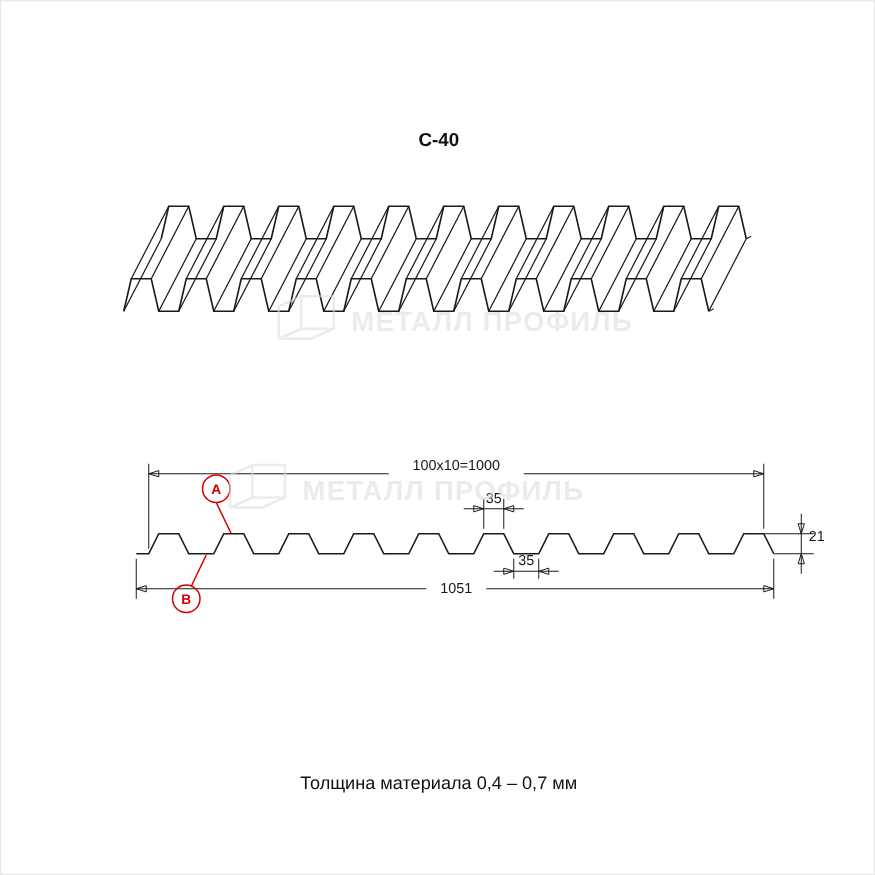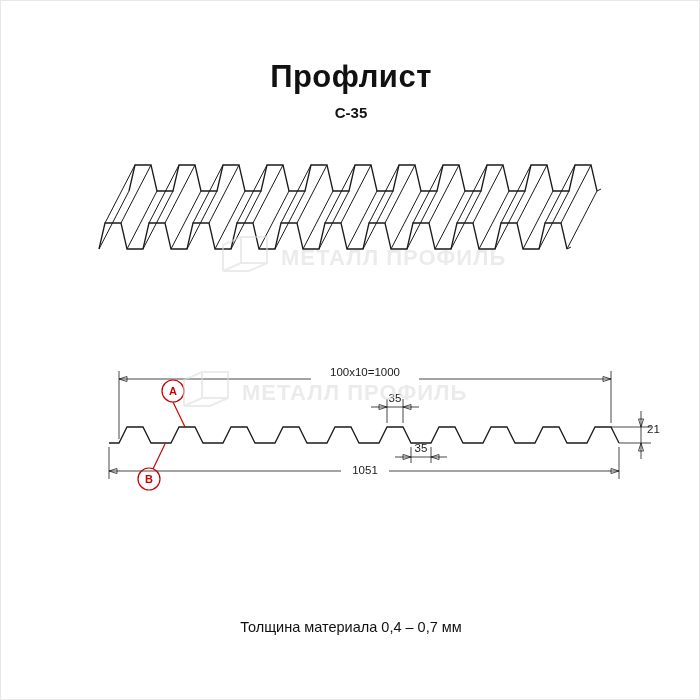--- a/index.html
+++ b/index.html
@@ -95,22 +95,21 @@
     font-size: 11px;
     fill: #cc0000;
     font-weight: bold;
   }
 </style>
 </head>
 <body>
 
 <div class="page">
 
-  <div class="title">Профлист</div>
-  <div class="subtitle">С-35</div>
+  <div class="subtitle">С-40</div>
 
   <div class="iso-wrap">
     <svg width="540" height="130" viewBox="0 0 540 130">
 
       <polyline class="ln med" points="
         48,40 54,14 70,14 76,40 92,40 98,14 114,14 120,40 136,40 142,14 158,14 164,40
         180,40 186,14 202,14 208,40 224,40 230,14 246,14 252,40 268,40 274,14 290,14 296,40
         312,40 318,14 334,14 340,40 356,40 362,14 378,14 384,40 400,40 406,14 422,14 428,40
         444,40 450,14 466,14 472,40 488,40 494,14 510,14 516,40"></polyline>
 

